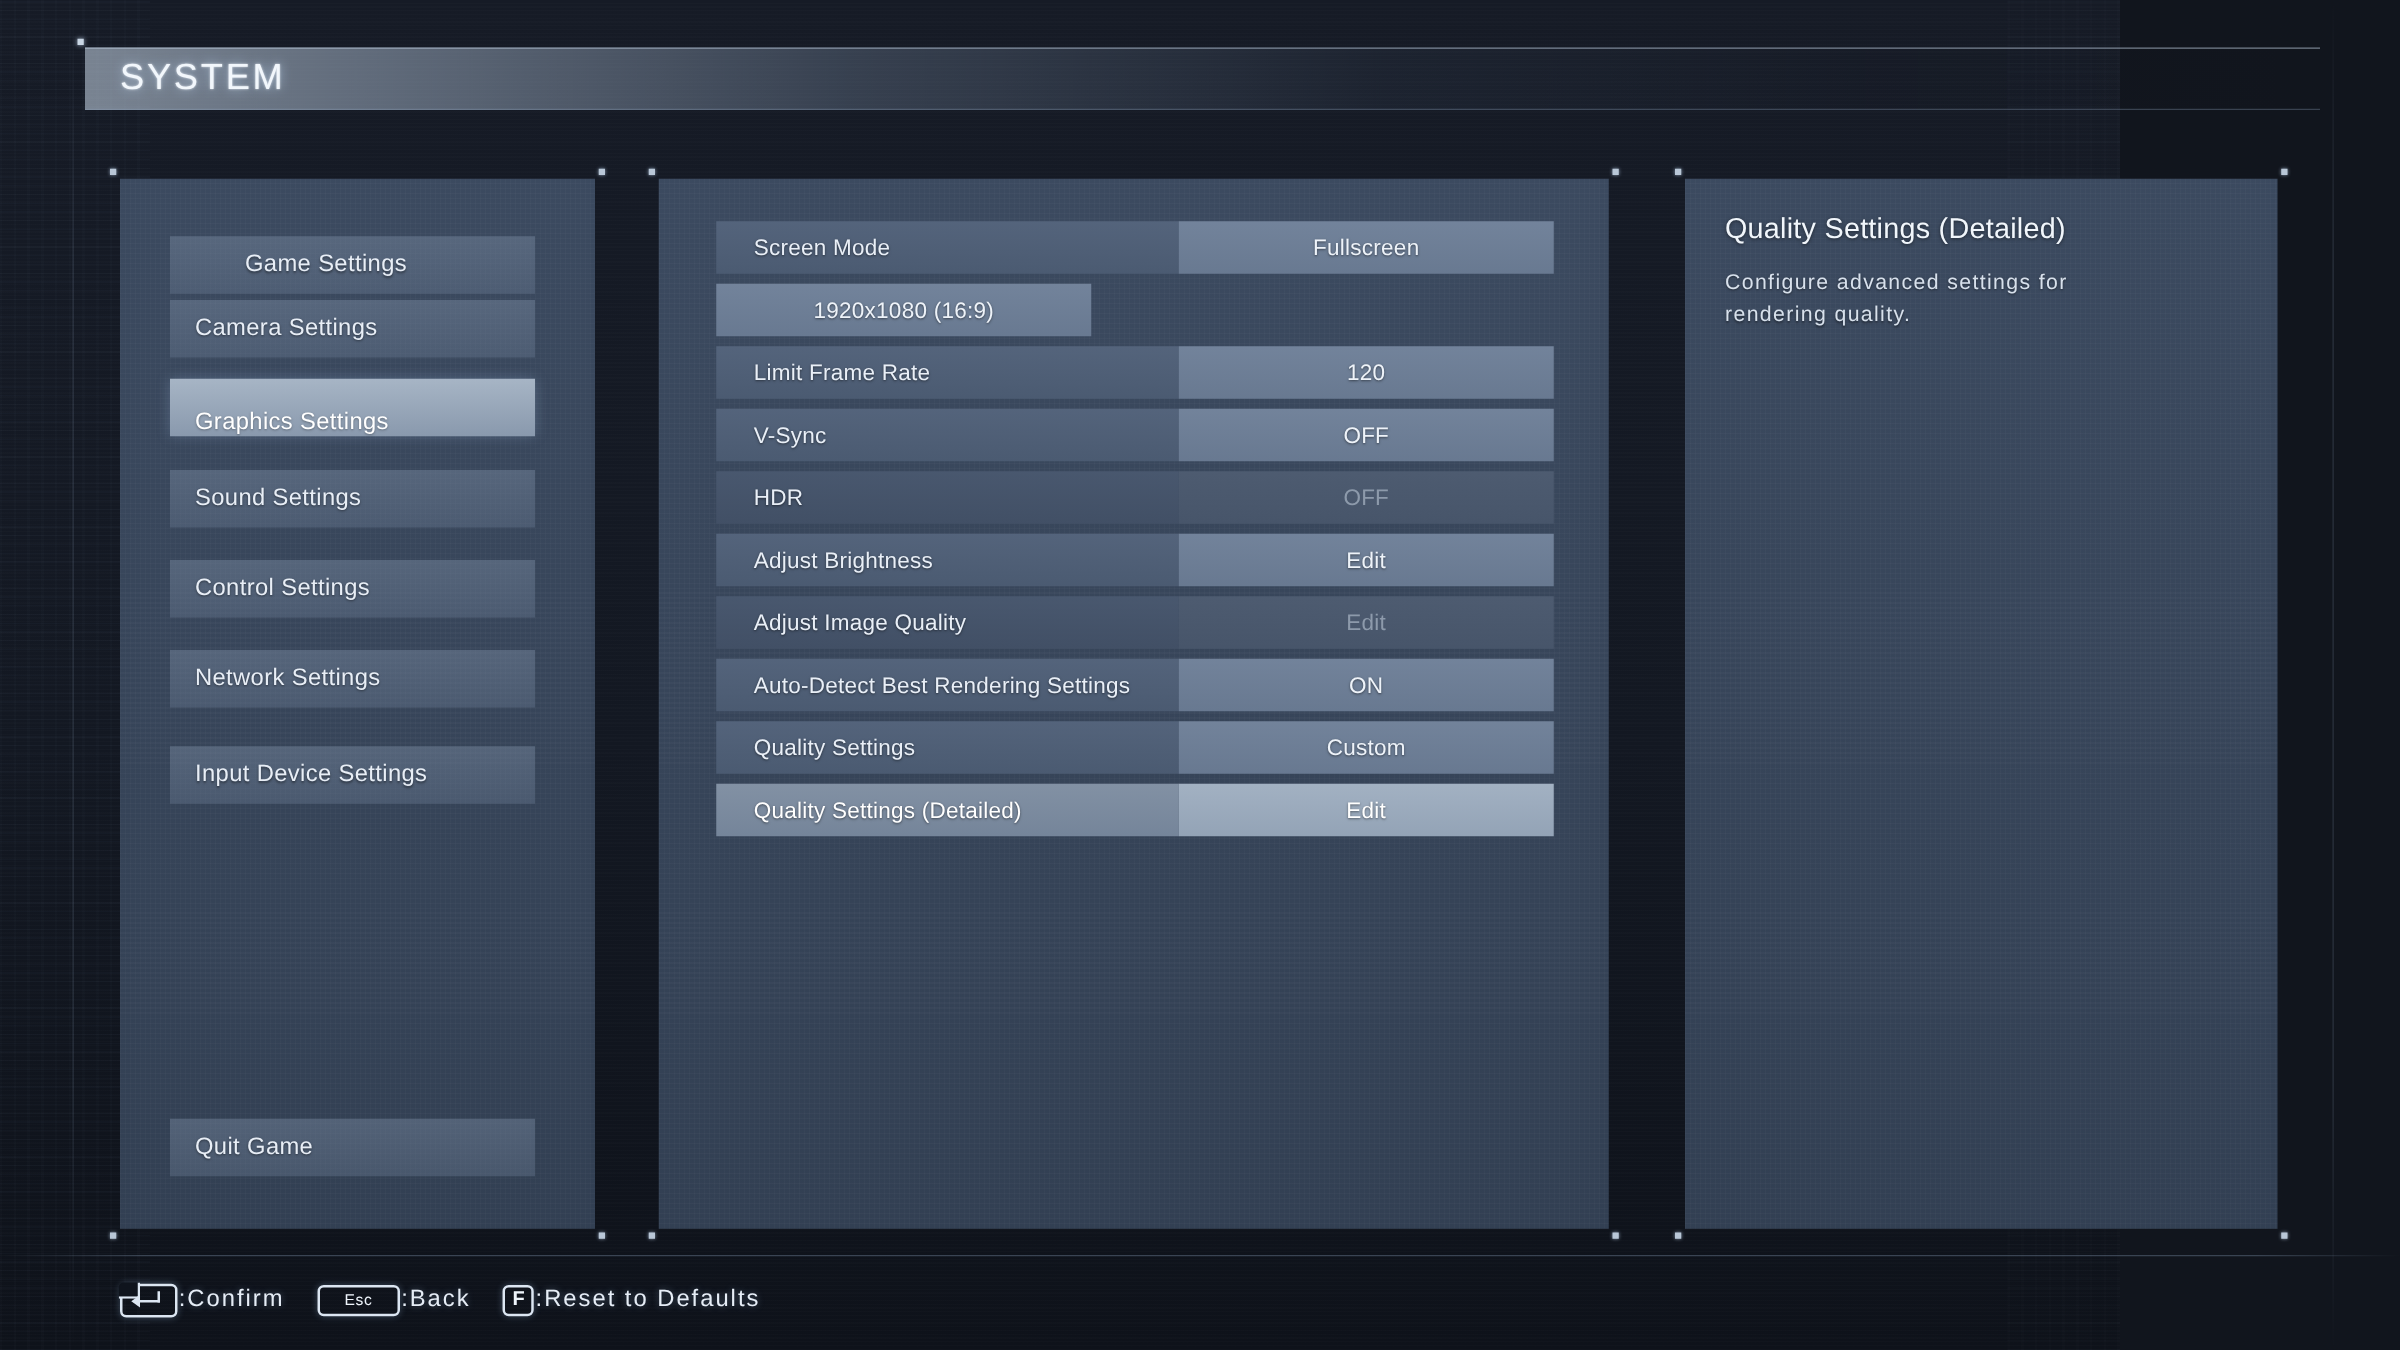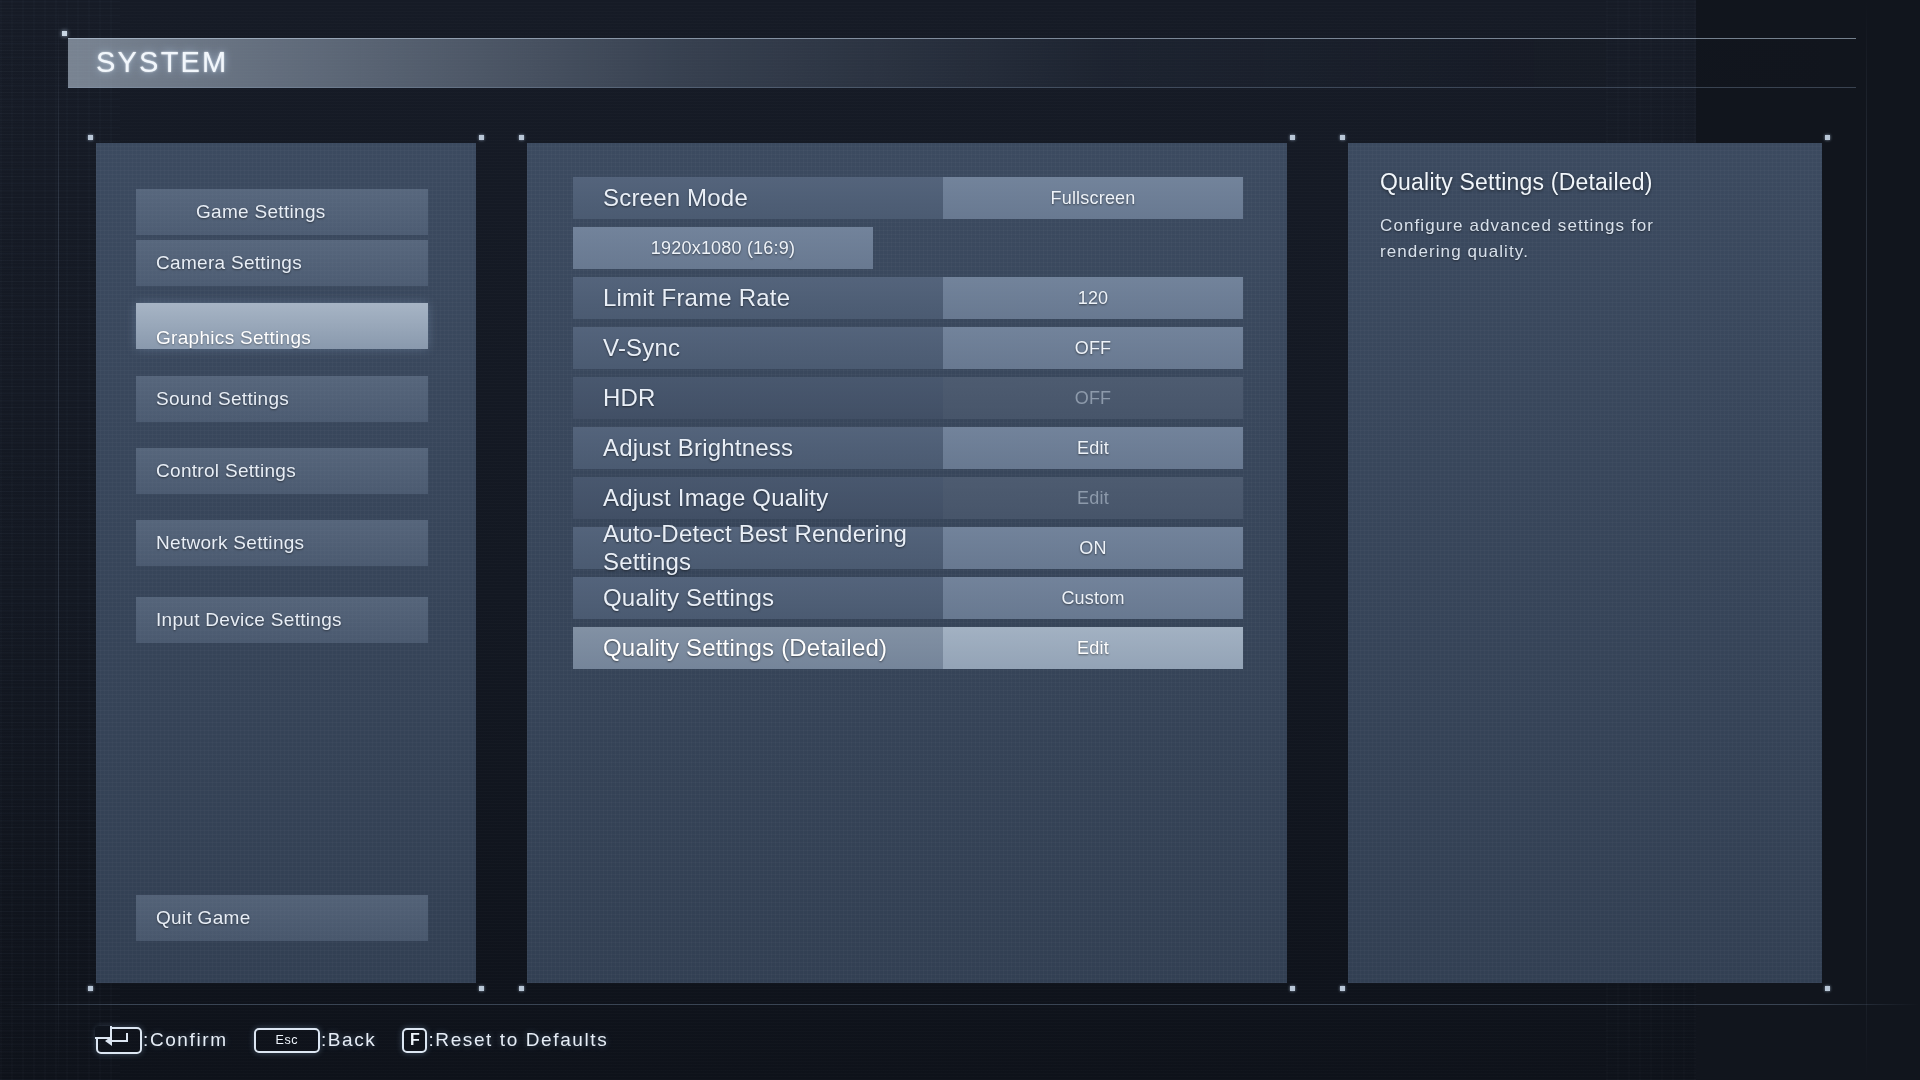--- a/index.html
+++ b/index.html
@@ -102,21 +102,21 @@
   
   #main-panel { left:527px; top:143px; width:760px; height:840px; }
   .row {
     position:absolute; left:46px; width:670px; height:42px; display:flex;
   }
   .row .cell-label {
     width:370px; height:100%; display:flex; align-items:center;
     background:linear-gradient(180deg, rgba(86,102,126,0.92) 0%, rgba(76,92,115,0.92) 100%);
   }
   .row .cell-label span {
-    padding-left:30px; font-size:24px; color:#e9eff7; letter-spacing:.2px;
+    padding-left:30px; font-size:18px; color:#e9eff7; letter-spacing:.2px;
     text-shadow:0 1px 2px rgba(0,0,0,0.5);
   }
   .row .cell-value {
     width:300px; height:100%; display:flex; align-items:center; justify-content:center;
     background:linear-gradient(180deg, rgba(119,136,160,0.92) 0%, rgba(108,125,149,0.92) 100%);
   }
   .row .cell-value span {
     font-size:18px; color:#eef3f9; letter-spacing:.2px;
     text-shadow:0 1px 2px rgba(0,0,0,0.5);
   }

